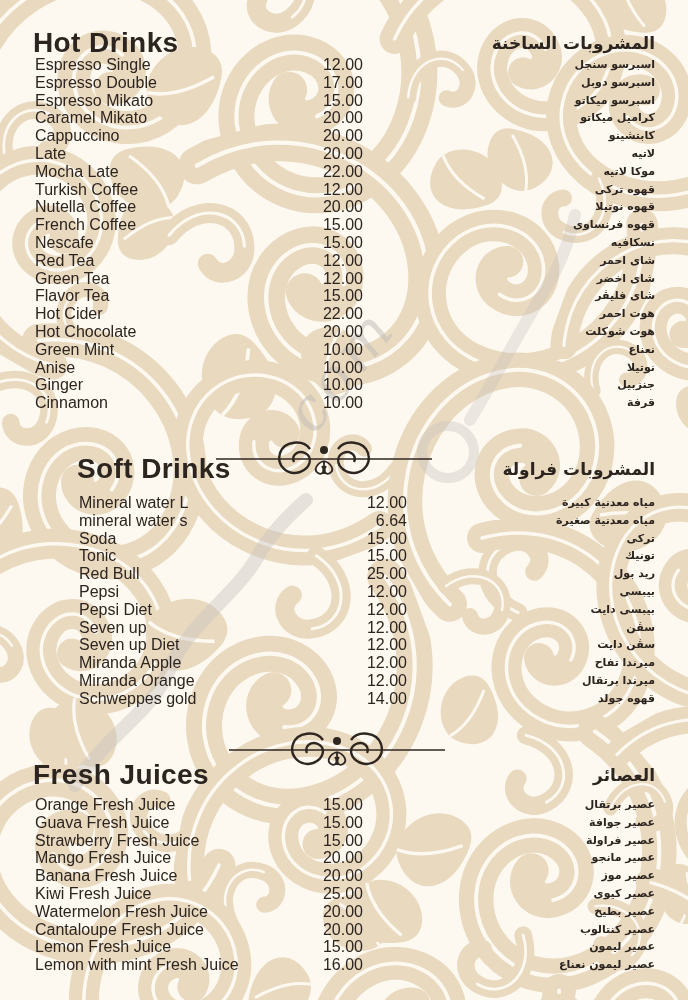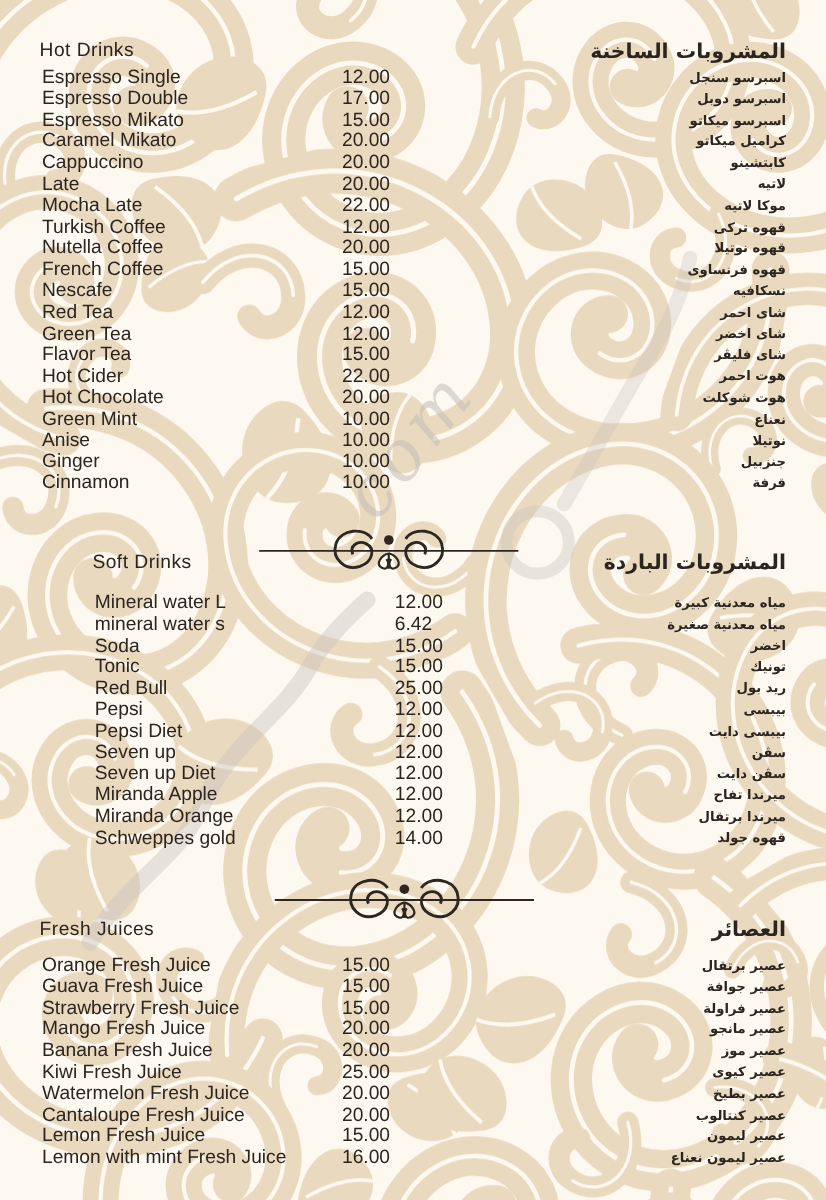--- a/index.html
+++ b/index.html
@@ -7,27 +7,27 @@
   .page{position:relative;width:688px;height:1000px;overflow:hidden;color:#2c241f;}
   .bg{position:absolute;left:0;top:0;z-index:0;}
   .wm{position:absolute;left:0;top:0;z-index:1;}
   .wm-text{position:absolute;left:298px;top:390px;z-index:1;
     font-family:"DejaVu Serif",serif;font-style:italic;font-size:58px;
     color:#c3beb8;opacity:.55;transform:rotate(-52deg);transform-origin:0 50%;
     letter-spacing:5px;}
   .section{position:absolute;left:33px;right:33px;z-index:2;}
   #sec0{top:30px;} #sec1{top:456px;margin-left:44px;} #sec2{top:762px;}
   .sec-header{display:flex;justify-content:space-between;align-items:flex-start;height:26px;line-height:26px;}
-  .title-en{font-family:"Liberation Sans",sans-serif;font-weight:normal;font-size:16px;letter-spacing:.4px;text-align:center;}
+  .title-en{font-family:"Liberation Sans",sans-serif;font-weight:bold;font-size:28px;letter-spacing:.4px;text-align:center;}
   .title-ar{font-family:"DejaVu Sans",sans-serif;font-weight:bold;font-size:17px;line-height:22px;padding-top:2px;direction:rtl;}
   .rows{display:block;}
   #sec0 .rows{} #sec1 .rows{margin-top:12px;} #sec2 .rows{margin-top:8px;}
   .row{display:grid;grid-template-columns:252px 78px 1fr;height:17.8px;line-height:17.8px;}
   .en{font-family:"Liberation Sans",sans-serif;font-size:16px;padding-left:2px;white-space:nowrap;}
-  .price{font-family:"Liberation Sans",sans-serif;font-size:16px;}
+  .price{font-family:"Liberation Sans",sans-serif;font-size:16px;text-align:right;}
   .ar{font-family:"DejaVu Sans",sans-serif;font-weight:bold;font-size:11px;text-align:right;direction:rtl;white-space:nowrap;}
   .divider{position:absolute;z-index:2;width:220px;height:46px;}
   #div1{left:214px;top:436px;} #div2{left:227px;top:727px;}
   .hidden-defs{position:absolute;width:0;height:0;overflow:hidden;}
 </style>
 </head>
 <body>
 
 <div class="page">
 
@@ -217,39 +217,39 @@
 </div>
   </div>
 
   <svg class="divider" id="div1" viewBox="0 0 220 46">
     <use href="#orn-divider"></use>
   </svg>
 
   <div class="section" id="sec1">
     <div class="sec-header">
       <span class="title-en">Soft Drinks</span>
-      <span class="title-ar">المشروبات الباردة</span>
+      <span class="title-ar">المشروبات فراولة</span>
     </div>
     <div class="rows">
   <div class="row">
     <span class="en">Mineral water L</span>
     <span class="price">12.00</span>
     <span class="ar">مياه معدنية كبيرة</span>
   </div>
 
   <div class="row">
     <span class="en">mineral water s</span>
-    <span class="price">6.42</span>
+    <span class="price">6.64</span>
     <span class="ar">مياه معدنية صغيرة</span>
   </div>
 
   <div class="row">
     <span class="en">Soda</span>
     <span class="price">15.00</span>
-    <span class="ar">اخضر</span>
+    <span class="ar">تركى</span>
   </div>
 
   <div class="row">
     <span class="en">Tonic</span>
     <span class="price">15.00</span>
     <span class="ar">تونيك</span>
   </div>
 
   <div class="row">
     <span class="en">Red Bull</span>

